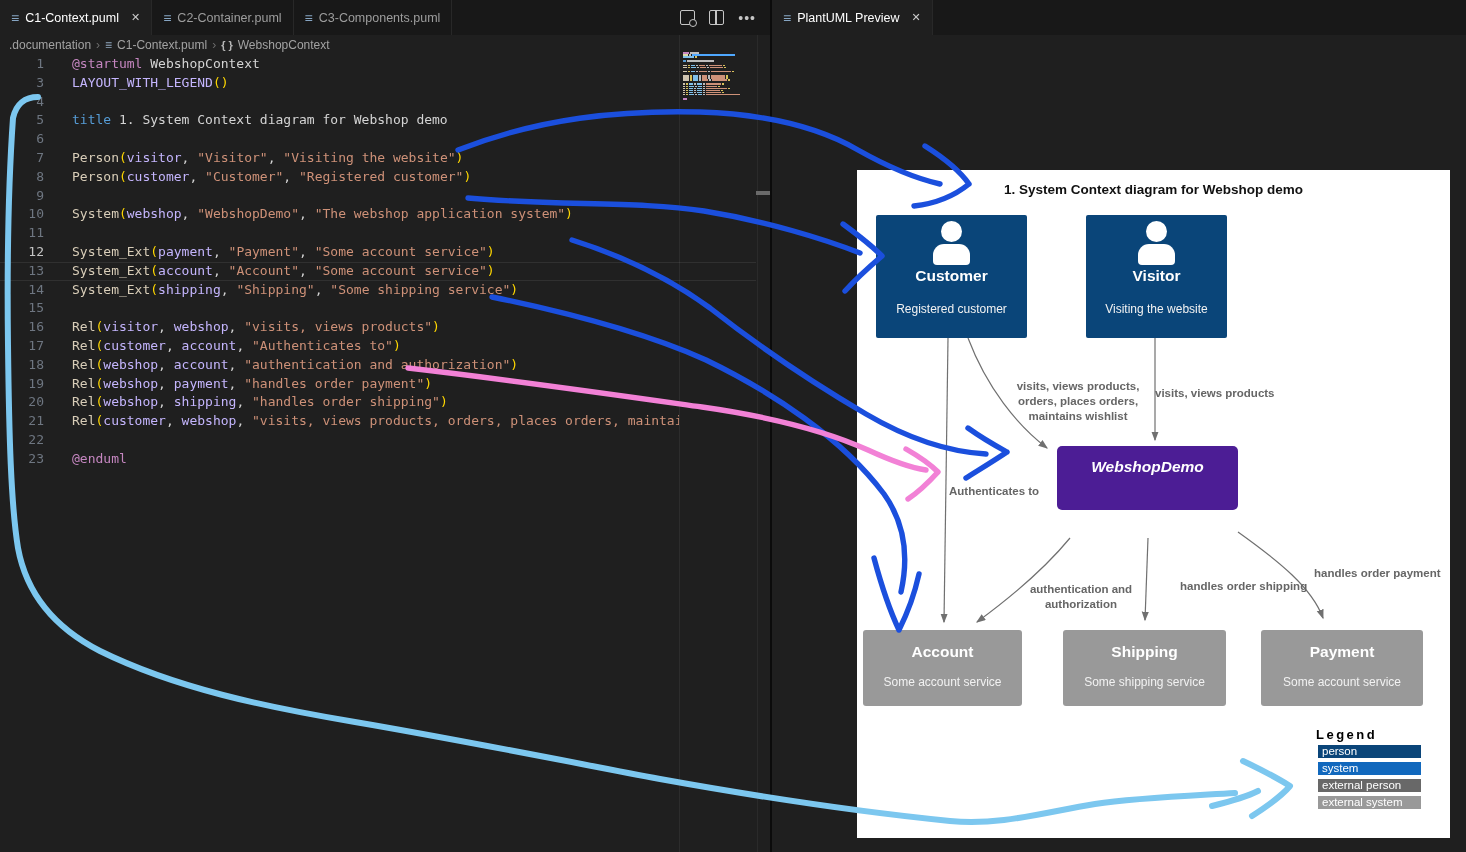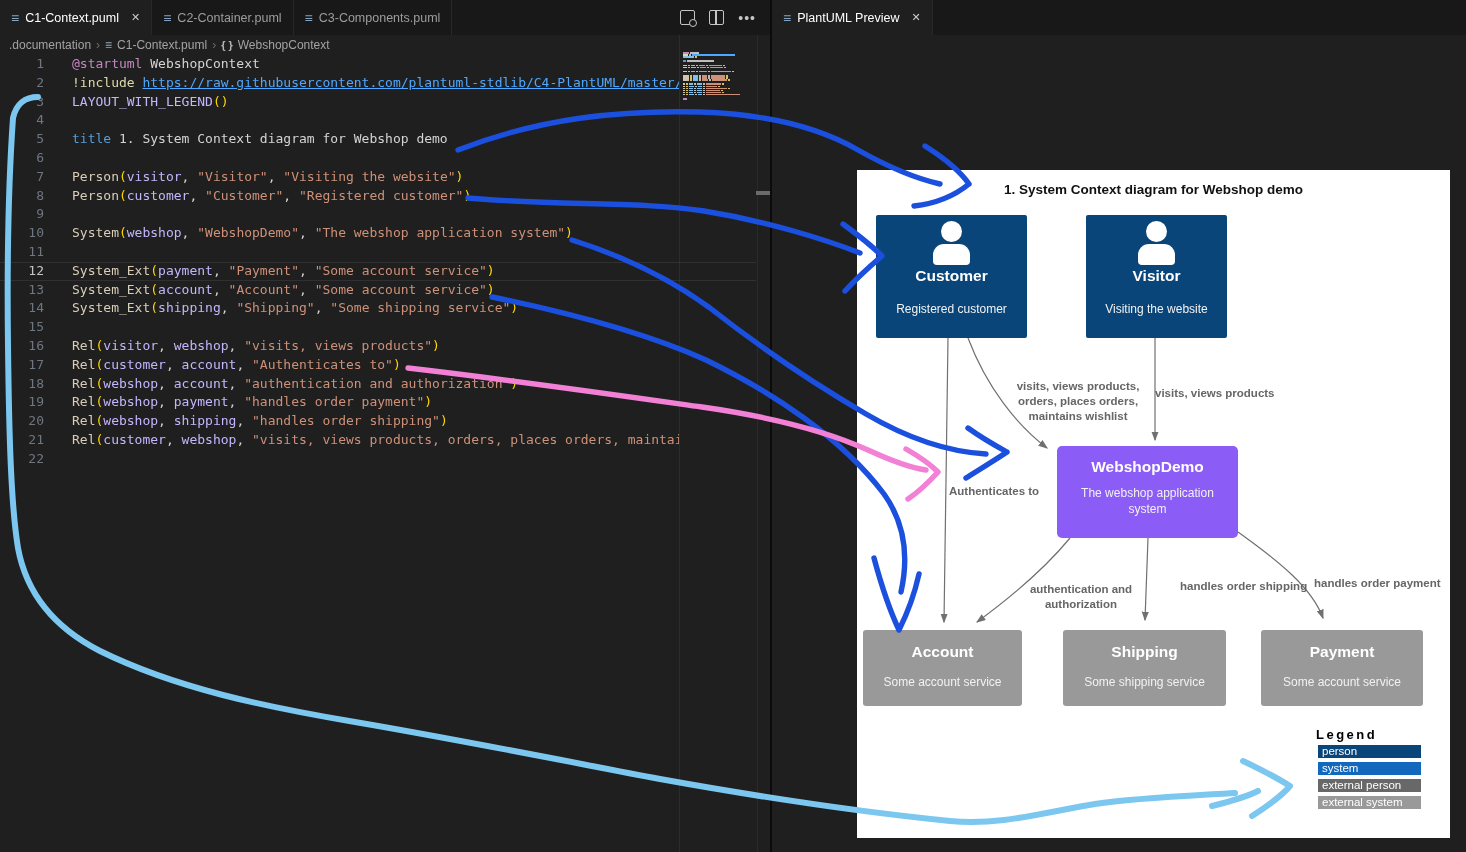--- a/index.html
+++ b/index.html
@@ -126,41 +126,41 @@
       <span>C1-Context.puml</span>
       <span class="bc-sep">›</span>
       <span class="bc-curly">{ }</span>
       <span>WebshopContext</span>
     </div>
 
     <div id="code-area">
       <div id="cur-line-frame"></div>
       <div id="code-rows">
           <div class="crow"><span class="lnum">1</span><span class="tok-macro">@startuml</span><span class="tok-plain"> WebshopContext</span></div>
-          <div class="crow"><span class="lnum">2</span><span class="tok-incl">!include</span><span class="tok-plain"> </span><span class="tok-link">https://raw.githubusercontent.com/plantuml-stdlib/C4-PlantUML/master/</span></div>
           <div class="crow"><span class="lnum">3</span><span class="tok-var">LAYOUT_WITH_LEGEND</span><span class="tok-paren">()</span></div>
           <div class="crow"><span class="lnum">4</span></div>
           <div class="crow"><span class="lnum">5</span><span class="tok-kw">title</span><span class="tok-plain"> 1. System Context diagram for Webshop demo</span></div>
           <div class="crow"><span class="lnum">6</span></div>
           <div class="crow"><span class="lnum">7</span><span class="tok-fn">Person</span><span class="tok-paren">(</span><span class="tok-var">visitor</span><span class="tok-plain">, </span><span class="tok-str">"Visitor"</span><span class="tok-plain">, </span><span class="tok-str">"Visiting the website"</span><span class="tok-paren">)</span></div>
           <div class="crow"><span class="lnum">8</span><span class="tok-fn">Person</span><span class="tok-paren">(</span><span class="tok-var">customer</span><span class="tok-plain">, </span><span class="tok-str">"Customer"</span><span class="tok-plain">, </span><span class="tok-str">"Registered customer"</span><span class="tok-paren">)</span></div>
           <div class="crow"><span class="lnum">9</span></div>
           <div class="crow"><span class="lnum">10</span><span class="tok-fn">System</span><span class="tok-paren">(</span><span class="tok-var">webshop</span><span class="tok-plain">, </span><span class="tok-str">"WebshopDemo"</span><span class="tok-plain">, </span><span class="tok-str">"The webshop application system"</span><span class="tok-paren">)</span></div>
           <div class="crow"><span class="lnum">11</span></div>
           <div class="crow current"><span class="lnum">12</span><span class="tok-fn">System_Ext</span><span class="tok-paren">(</span><span class="tok-var">payment</span><span class="tok-plain">, </span><span class="tok-str">"Payment"</span><span class="tok-plain">, </span><span class="tok-str">"Some account service"</span><span class="tok-paren">)</span></div>
           <div class="crow"><span class="lnum">13</span><span class="tok-fn">System_Ext</span><span class="tok-paren">(</span><span class="tok-var">account</span><span class="tok-plain">, </span><span class="tok-str">"Account"</span><span class="tok-plain">, </span><span class="tok-str">"Some account service"</span><span class="tok-paren">)</span></div>
           <div class="crow"><span class="lnum">14</span><span class="tok-fn">System_Ext</span><span class="tok-paren">(</span><span class="tok-var">shipping</span><span class="tok-plain">, </span><span class="tok-str">"Shipping"</span><span class="tok-plain">, </span><span class="tok-str">"Some shipping service"</span><span class="tok-paren">)</span></div>
           <div class="crow"><span class="lnum">15</span></div>
           <div class="crow"><span class="lnum">16</span><span class="tok-fn">Rel</span><span class="tok-paren">(</span><span class="tok-var">visitor</span><span class="tok-plain">, </span><span class="tok-var">webshop</span><span class="tok-plain">, </span><span class="tok-str">"visits, views products"</span><span class="tok-paren">)</span></div>
           <div class="crow"><span class="lnum">17</span><span class="tok-fn">Rel</span><span class="tok-paren">(</span><span class="tok-var">customer</span><span class="tok-plain">, </span><span class="tok-var">account</span><span class="tok-plain">, </span><span class="tok-str">"Authenticates to"</span><span class="tok-paren">)</span></div>
           <div class="crow"><span class="lnum">18</span><span class="tok-fn">Rel</span><span class="tok-paren">(</span><span class="tok-var">webshop</span><span class="tok-plain">, </span><span class="tok-var">account</span><span class="tok-plain">, </span><span class="tok-str">"authentication and authorization"</span><span class="tok-paren">)</span></div>
           <div class="crow"><span class="lnum">19</span><span class="tok-fn">Rel</span><span class="tok-paren">(</span><span class="tok-var">webshop</span><span class="tok-plain">, </span><span class="tok-var">payment</span><span class="tok-plain">, </span><span class="tok-str">"handles order payment"</span><span class="tok-paren">)</span></div>
           <div class="crow"><span class="lnum">20</span><span class="tok-fn">Rel</span><span class="tok-paren">(</span><span class="tok-var">webshop</span><span class="tok-plain">, </span><span class="tok-var">shipping</span><span class="tok-plain">, </span><span class="tok-str">"handles order shipping"</span><span class="tok-paren">)</span></div>
           <div class="crow"><span class="lnum">21</span><span class="tok-fn">Rel</span><span class="tok-paren">(</span><span class="tok-var">customer</span><span class="tok-plain">, </span><span class="tok-var">webshop</span><span class="tok-plain">, </span><span class="tok-str">"visits, views products, orders, places orders, maintai</span></div>
           <div class="crow"><span class="lnum">22</span></div>
+          <div class="crow"><span class="lnum">23</span><span class="tok-macro">@enduml</span></div>
         </div>
     </div>
 
     <div id="minimap">
       <div id="minimap-bars">
           <div class="mrow"><span class="mseg" style="width: 5.58px; background: rgb(197, 134, 192);"></span><span class="mseg" style="width: 9.3px; background: rgb(189, 189, 189);"></span></div>
           <div class="mrow"><span class="mseg" style="width: 4.96px; background: rgb(220, 220, 170);"></span><span class="mseg" style="width: 2px; background: rgb(189, 189, 189);"></span><span class="mseg" style="width: 42.78px; background: rgb(79, 168, 255);"></span></div>
           <div class="mrow"><span class="mseg" style="width: 11.16px; background: rgb(127, 192, 234);"></span><span class="mseg" style="width: 2px; background: rgb(216, 193, 90);"></span></div>
           <div class="mrow"></div>
           <div class="mrow"><span class="mseg" style="width: 3.1px; background: rgb(86, 156, 214);"></span><span class="mseg" style="width: 26.66px; background: rgb(189, 189, 189);"></span></div>
@@ -231,23 +231,22 @@
               <div class="ndesc">Registered customer</div>
             </div>
             <div class="node person" style="left: 229px; top: 45px; width: 141px; height: 123px; background: rgb(10, 69, 121); position: absolute;">
               <div class="picon">
                 <div class="head"></div>
                 <div class="body"></div>
               </div>
               <div class="nname">Visitor</div>
               <div class="ndesc">Visiting the website</div>
             </div>
-            <div class="node system" style="left: 200px; top: 276px; width: 181px; height: 92px; background: #8b5cf6; position: absolute;">
+            <div class="node system" style="left: 200px; top: 276px; width: 181px; height: 64px; background: #4c1d95; position: absolute; font-style: italic;">
               <div class="nname">WebshopDemo</div>
-              <div class="ndesc">The webshop application system</div>
             </div>
             <div class="node external_system" style="left: 6px; top: 460px; width: 159px; height: 76px; background: rgb(153, 153, 153); position: absolute;">
               <div class="nname">Account</div>
               <div class="ndesc">Some account service</div>
             </div>
             <div class="node external_system" style="left: 206px; top: 460px; width: 163px; height: 76px; background: rgb(153, 153, 153); position: absolute;">
               <div class="nname">Shipping</div>
               <div class="ndesc">Some shipping service</div>
             </div>
             <div class="node external_system" style="left: 404px; top: 460px; width: 162px; height: 76px; background: rgb(153, 153, 153); position: absolute;">
@@ -267,21 +266,21 @@
             <div class="elabel" style="left: 92px; top: 314px;">
               <div>Authenticates to</div>
             </div>
             <div class="elabel center" style="left: 224px; top: 400px;">
               <div>authentication and</div>
               <div>authorization</div>
             </div>
             <div class="elabel" style="left: 293px; top: 409px; margin-left: 30px;">
               <div>handles order shipping</div>
             </div>
-            <div class="elabel" style="left: 457px; top: 406px;">
+            <div class="elabel" style="left: 457px; top: 396px;">
               <div>handles order payment</div>
             </div>
           </div>
 
         <div id="legend-title">Legend</div>
         <div id="legend-rows">
             <div class="lrow" style="top: 575px; background: rgb(10, 69, 121);">person</div>
             <div class="lrow" style="top: 592px; background: rgb(17, 104, 189);">system</div>
             <div class="lrow" style="top: 609px; background: rgb(104, 104, 104);">external person</div>
             <div class="lrow" style="top: 626px; background: rgb(153, 153, 153);">external system</div>

